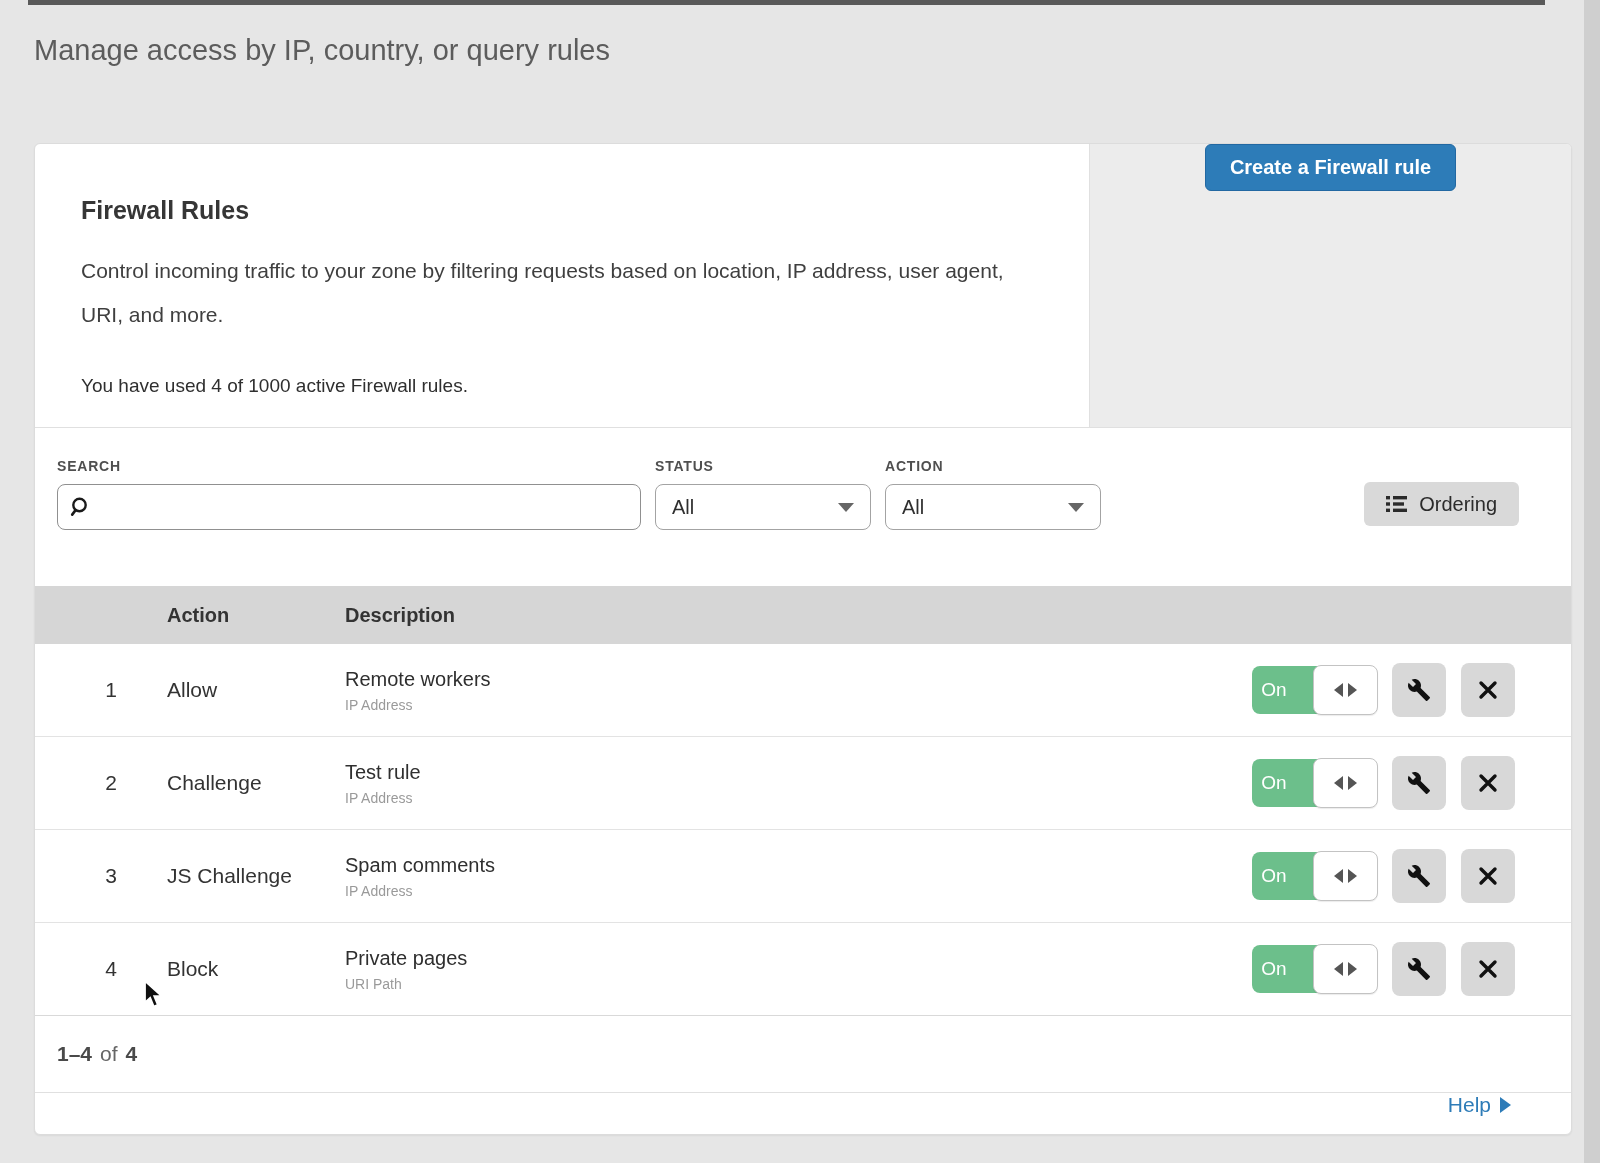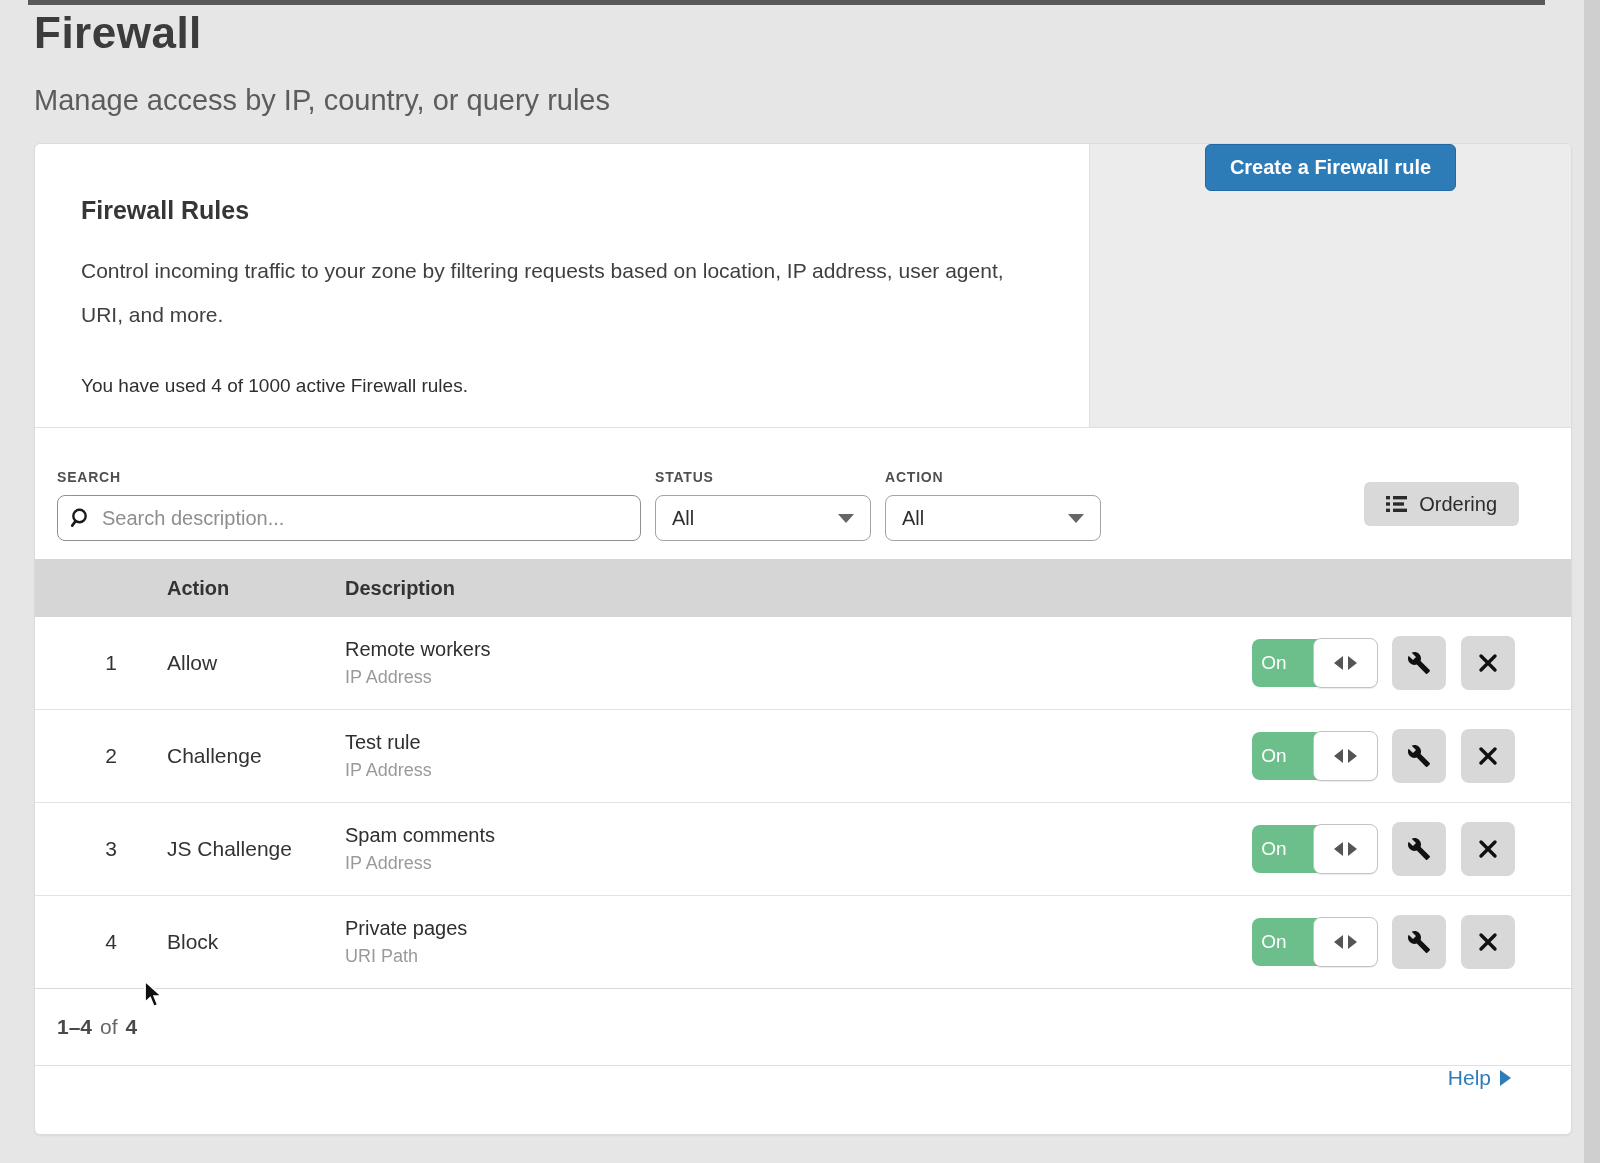--- a/index.html
+++ b/index.html
@@ -38,22 +38,22 @@
     display:flex; align-items:flex-start; justify-content:center;
   }
   .create-btn {
     background:#2d7cb8; border:1px solid #2268a2; border-radius:6px;
     color:#fff; font-size:20px; font-weight:600; padding:11px 24px; cursor:pointer;
     font-family:inherit;
   }
 
   
   .filters-section {
-    height:132px; flex:none; border-top:1px solid #e0e0e0;
-    display:flex; align-items:center; padding:30px 52px 7px 22px;
+    height:159px; flex:none; border-top:1px solid #e0e0e0;
+    display:flex; align-items:flex-start; padding:30px 52px 7px 22px;
   }
   .filter-block { display:flex; flex-direction:column; }
   .filter-label {
     font-size:14px; font-weight:700; color:#4f4f4f; letter-spacing:.8px; margin-bottom:10px;
   }
   .search-box {
     width:584px; height:46px; border:1px solid #909090; border-radius:8px;
     display:flex; align-items:center; padding:0 12px; background:#fff;
   }
   .search-box input {
@@ -85,21 +85,21 @@
   }
   .th-action { width:178px; }
   .rule-row {
     height:93px; flex:none; display:flex; align-items:center;
     border-bottom:1px solid #e3e3e3; padding-left:40px; background:#fff;
   }
   .rule-priority { width:72px; text-align:center; font-size:21px; color:#333; }
   .rule-action { width:178px; margin-left:20px; font-size:21px; color:#333; }
   .rule-desc { flex:1; }
   .rule-desc-title { font-size:20px; color:#2f2f2f; }
-  .rule-desc-sub { font-size:18px; color:#9a9a9a; margin-top:6px; }
+  .rule-desc-sub { font-size:14px; color:#9a9a9a; margin-top:6px; }
   .rule-controls { display:flex; align-items:center; padding-right:56px; }
 
   .toggle { position:relative; width:125px; height:48px; border-radius:8px; background:#6cbf8b; cursor:pointer; }
   .toggle-on-label {
     position:absolute; left:0; top:0; width:44px; height:100%;
     display:flex; align-items:center; justify-content:center;
     color:#fff; font-size:19px;
   }
   .toggle-handle {
     position:absolute; right:-1px; top:-1px; width:65px; height:50px;
@@ -137,21 +137,20 @@
 
   .cursor { position:absolute; left:143px; top:980px; pointer-events:none; z-index:50; }
 </style>
 </head>
 <body>
 
 <div class="top-edge"></div>
 <div class="right-gutter"></div>
 
 <div class="page-header">
-  <div class="page-title">Firewall</div>
   <div class="page-subtitle">Manage access by IP, country, or query rules</div>
 </div>
 
 <div class="card">
 
   <div class="intro-section">
     <div class="intro-left">
       <div class="intro-heading">Firewall Rules</div>
       <div class="intro-desc">Control incoming traffic to your zone by filtering requests based on location, IP address, user agent, URI, and more.</div>
       <div class="intro-usage">You have used 4 of 1000 active Firewall rules.</div>
@@ -164,21 +163,20 @@
   <div class="filters-section">
     <div class="filter-block">
       <div class="filter-label">SEARCH</div>
       <div class="search-box">
         <span style="display:flex">
           <svg width="22" height="22" viewBox="0 0 22 22">
               <circle cx="9.5" cy="9" r="6.2" fill="none" stroke="#1a1a1a" stroke-width="2.4"></circle>
               <line x1="5.2" y1="14.6" x2="2.2" y2="18.6" stroke="#1a1a1a" stroke-width="2.6" stroke-linecap="round"></line>
             </svg>
         </span>
-        <input type="text" placeholder="Search description..." style="">
       </div>
     </div>
     <div class="gap14"></div>
     <div class="filter-block">
       <div class="filter-label">STATUS</div>
       <div class="select-box">
         <span>All</span>
         <span class="caret-down"></span>
       </div>
     </div>

